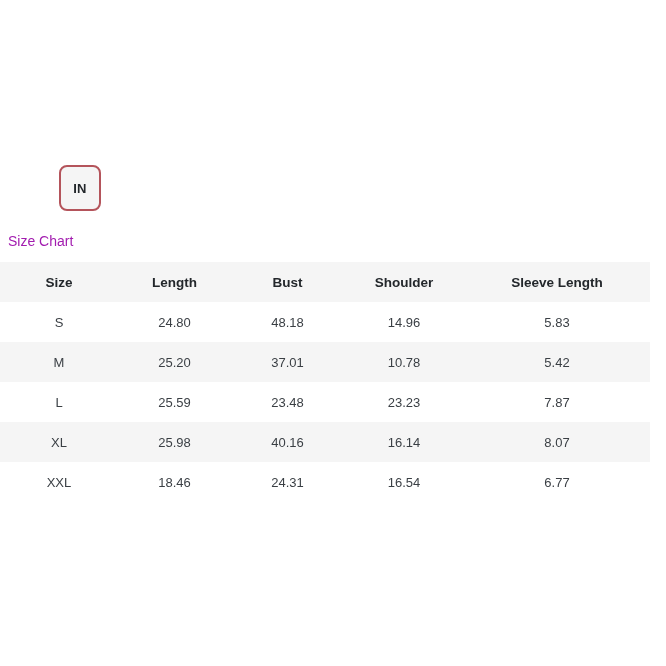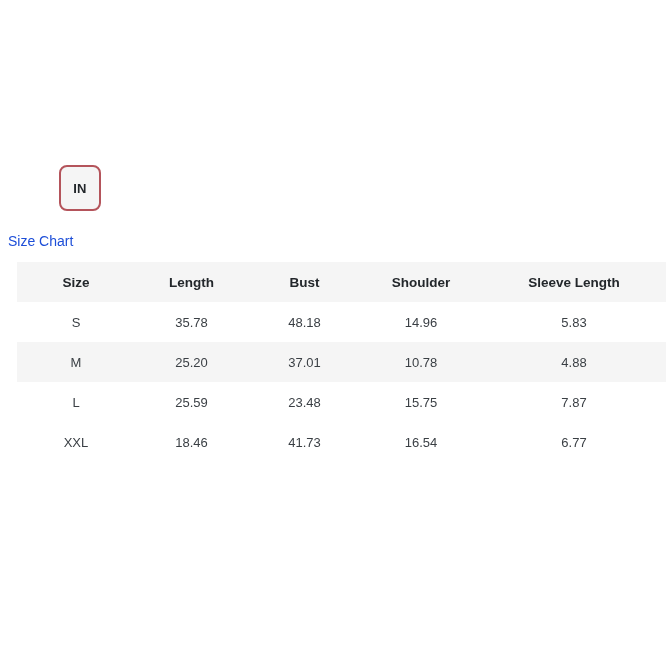--- a/index.html
+++ b/index.html
@@ -43,29 +43,29 @@
     letter-spacing: 0.2px;
     line-height: 1;
   }
 
   
   .chart-caption {
     position: absolute;
     left: 8px;
     top: 232px;
     font-size: 14px;
-    color: #1d4ed8;
+    color: #a21caf;
     line-height: 18px;
     white-space: nowrap;
   }
 
   
   .size-table-wrap {
     position: absolute;
-    left: 17px;
+    left: 0;
     top: 262px;
     width: 650px;
   }
   table.size-table {
     border-collapse: collapse;
     width: 650px;
     table-layout: fixed;
     font-size: 13px;
   }
   table.size-table col.c-size    { width: 118px; }
@@ -122,41 +122,48 @@
         <th>Size</th>
         <th>Length</th>
         <th>Bust</th>
         <th>Shoulder</th>
         <th>Sleeve Length</th>
       </tr>
     </thead>
     <tbody>
       <tr class="row-odd">
         <td>S</td>
-        <td>35.78</td>
+        <td>24.80</td>
         <td>48.18</td>
         <td>14.96</td>
         <td>5.83</td>
       </tr>
       <tr class="row-even">
         <td>M</td>
         <td>25.20</td>
         <td>37.01</td>
         <td>10.78</td>
-        <td>4.88</td>
+        <td>5.42</td>
       </tr>
       <tr class="row-odd">
         <td>L</td>
         <td>25.59</td>
         <td>23.48</td>
-        <td>15.75</td>
+        <td>23.23</td>
         <td>7.87</td>
+      </tr>
+      <tr class="row-even">
+        <td>XL</td>
+        <td>25.98</td>
+        <td>40.16</td>
+        <td>16.14</td>
+        <td>8.07</td>
       </tr>
       <tr class="row-odd">
         <td>XXL</td>
         <td>18.46</td>
-        <td>41.73</td>
+        <td>24.31</td>
         <td>16.54</td>
         <td>6.77</td>
       </tr>
     </tbody>
   </table>
 </div>
 
 </body></html>

